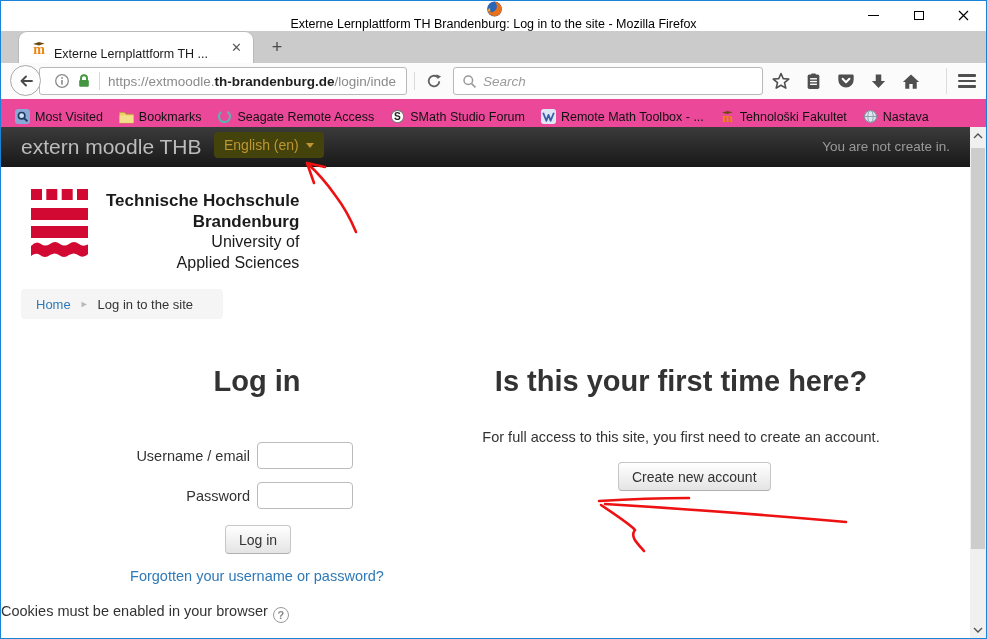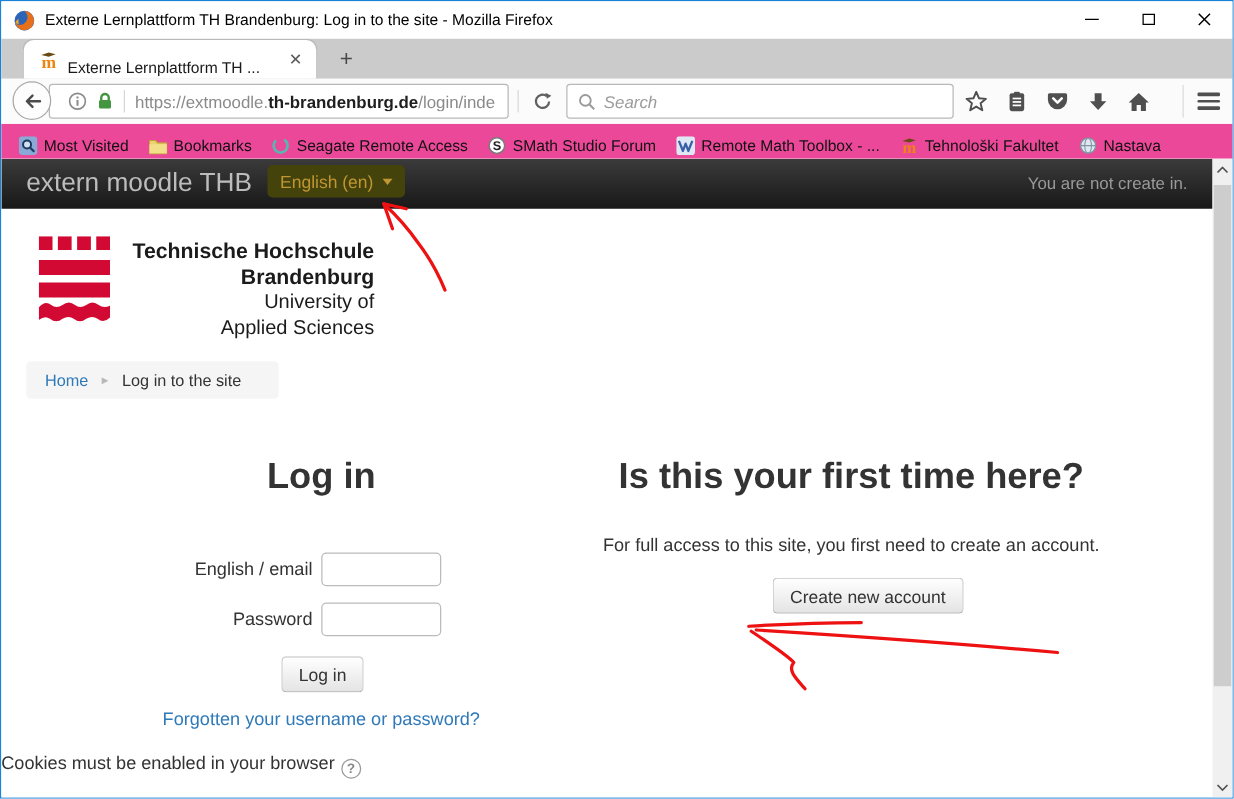--- a/index.html
+++ b/index.html
@@ -1,20 +1,20 @@
 <!DOCTYPE html>
 <html><head>
 <meta charset="utf-8">
 <style>
   * { margin:0; padding:0; box-sizing:border-box; }
   html,body { width:987px; height:639px; font-family:"Liberation Sans", sans-serif; background:#fff; }
   .window { width:987px; height:639px; border:1px solid #1a83d8; position:relative; background:#fff; overflow:hidden; }
 
   
-  .titlebar { height:30px; background:#ffffff; display:flex; align-items:center; position:relative; }
+  .titlebar { height:30px; background:#ffffff; display:flex; align-items:center; position:relative;flex-direction:column; }
   .titlebar .fx-icon { margin:0 8px 0 10px; width:17px; height:17px; }
   .titlebar .title { font-size:12.5px; color:#000; }
   .win-controls { position:absolute; right:0; top:0; height:29px; display:flex; }
   .win-btn { width:45px; height:29px; display:flex; align-items:center; justify-content:center; }
   .glyph-min { width:11px; height:1px; background:#000; }
   .glyph-max { width:10px; height:9px; border:1px solid #000; }
 
   
   .tabbar { height:32px; background:#cbcbcb; position:relative; }
   .tab { position:absolute; left:17px; top:0; width:236px; height:32px; background:#fff;
@@ -297,21 +297,21 @@
       <a href="#" class="bc-home">Home</a>
       <span class="bc-sep">►</span>
       <span class="bc-current">Log in to the site</span>
     </div>
 
     <div class="h2" id="login-heading">Log in</div>
     <div class="h2" id="signup-heading">Is this your first time here?</div>
     <div id="signup-text">For full access to this site, you first need to create an account.</div>
 
     <div class="form-row" id="row-username">
-      <label>English / email</label>
+      <label>Username / email</label>
       <input type="text" style="">
     </div>
     <div class="form-row" id="row-password">
       <label>Password</label>
       <input type="password" style="">
     </div>
 
     <button class="btn" id="login-btn">Log in</button>
     <div id="forgot"><a href="#">Forgotten your username or password?</a></div>
     <div id="cookies"><span>Cookies must be enabled in your browser</span><span class="help-icon">?</span></div>

